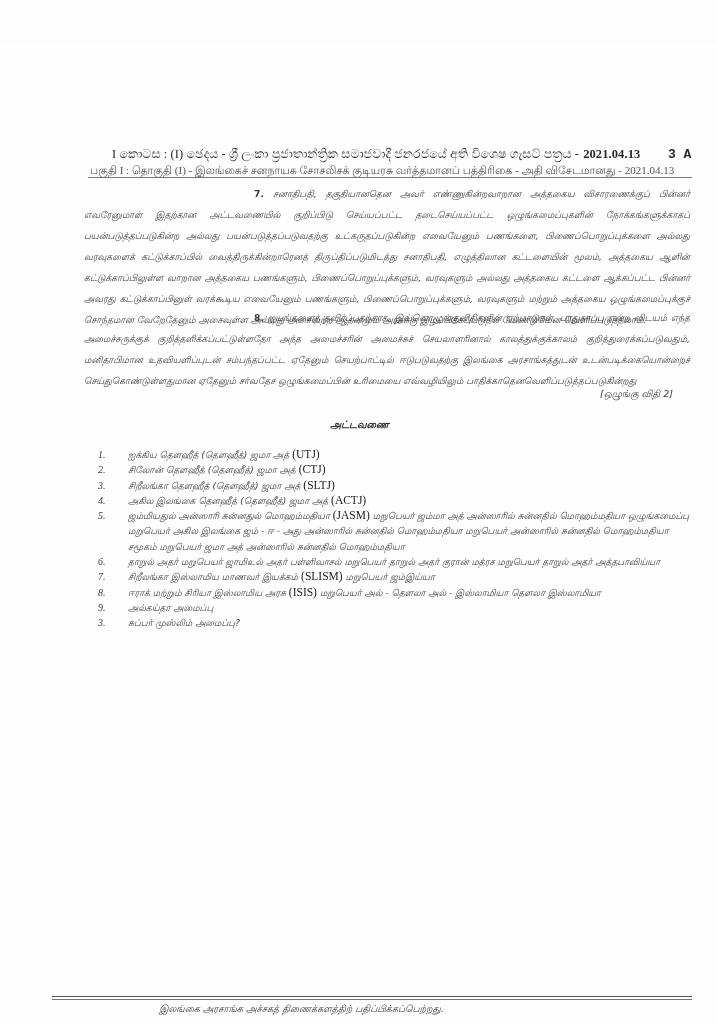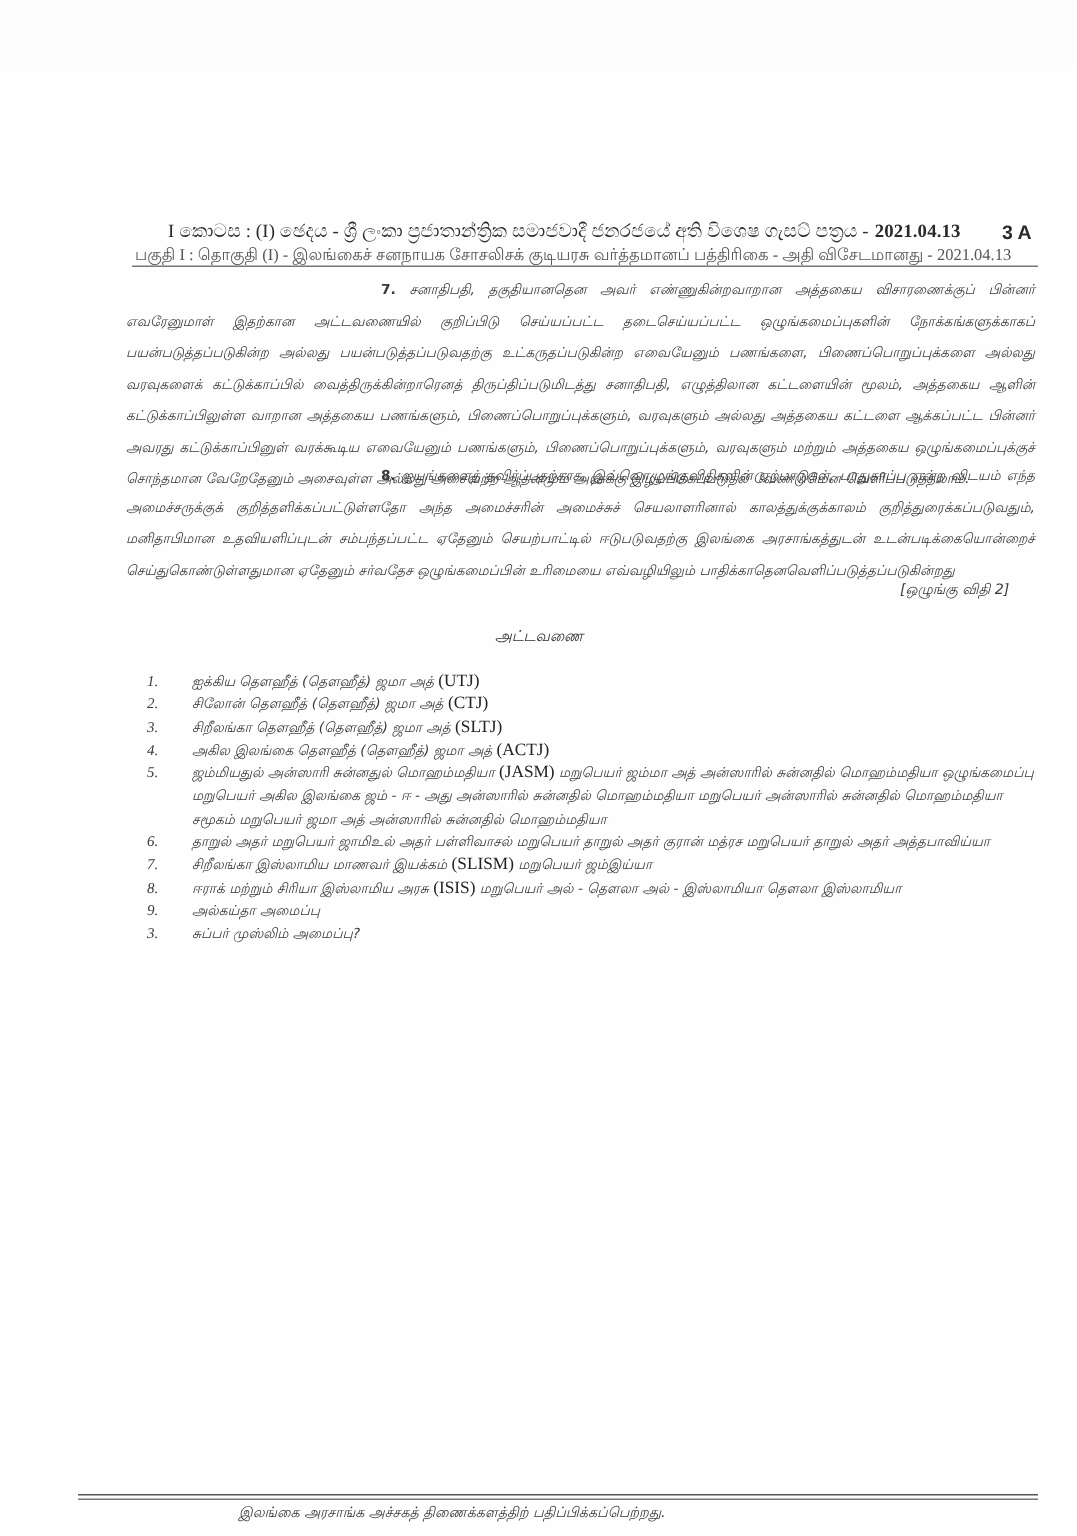--- a/index.html
+++ b/index.html
@@ -30,21 +30,21 @@
       font-size: 12.5px;
       color: #2a2a2a;
       white-space: nowrap;
       letter-spacing: 0.1px;
     }
     .hdr-line1 .title { display: inline-block; }
     .hdr-line1 .date { font-weight: bold; margin-left: 4px; }
     .page-num {
       position: absolute;
       left: 668px; top: 104px;
-      font-family: Liberation Sans, sans-serif;
+      font-family: Liberation Mono, monospace;
       font-size: 13px;
       font-weight: bold;
       color: #2a2a2a;
     }
     .hdr-line2 {
       position: absolute;
       left: 90px; top: 121px;
       width: 600px;
       font-family: "Liberation Serif", serif;
       font-size: 11px;
@@ -77,21 +77,21 @@
       position: absolute;
       left: 600px; top: 345px;
       font-size: 9.5px;
       font-style: italic;
       color: #3a3a3a;
     }
     .schedule-title {
       position: absolute;
       left: 330px; top: 376px;
       font-size: 10px;
-      font-weight: normal;
+      font-weight: bold;
       font-style: italic;
       color: #2e2e2e;
     }
     
     .sched {
       position: absolute;
       left: 98px; top: 404px;
       width: 600px;
       list-style: none;
     }

